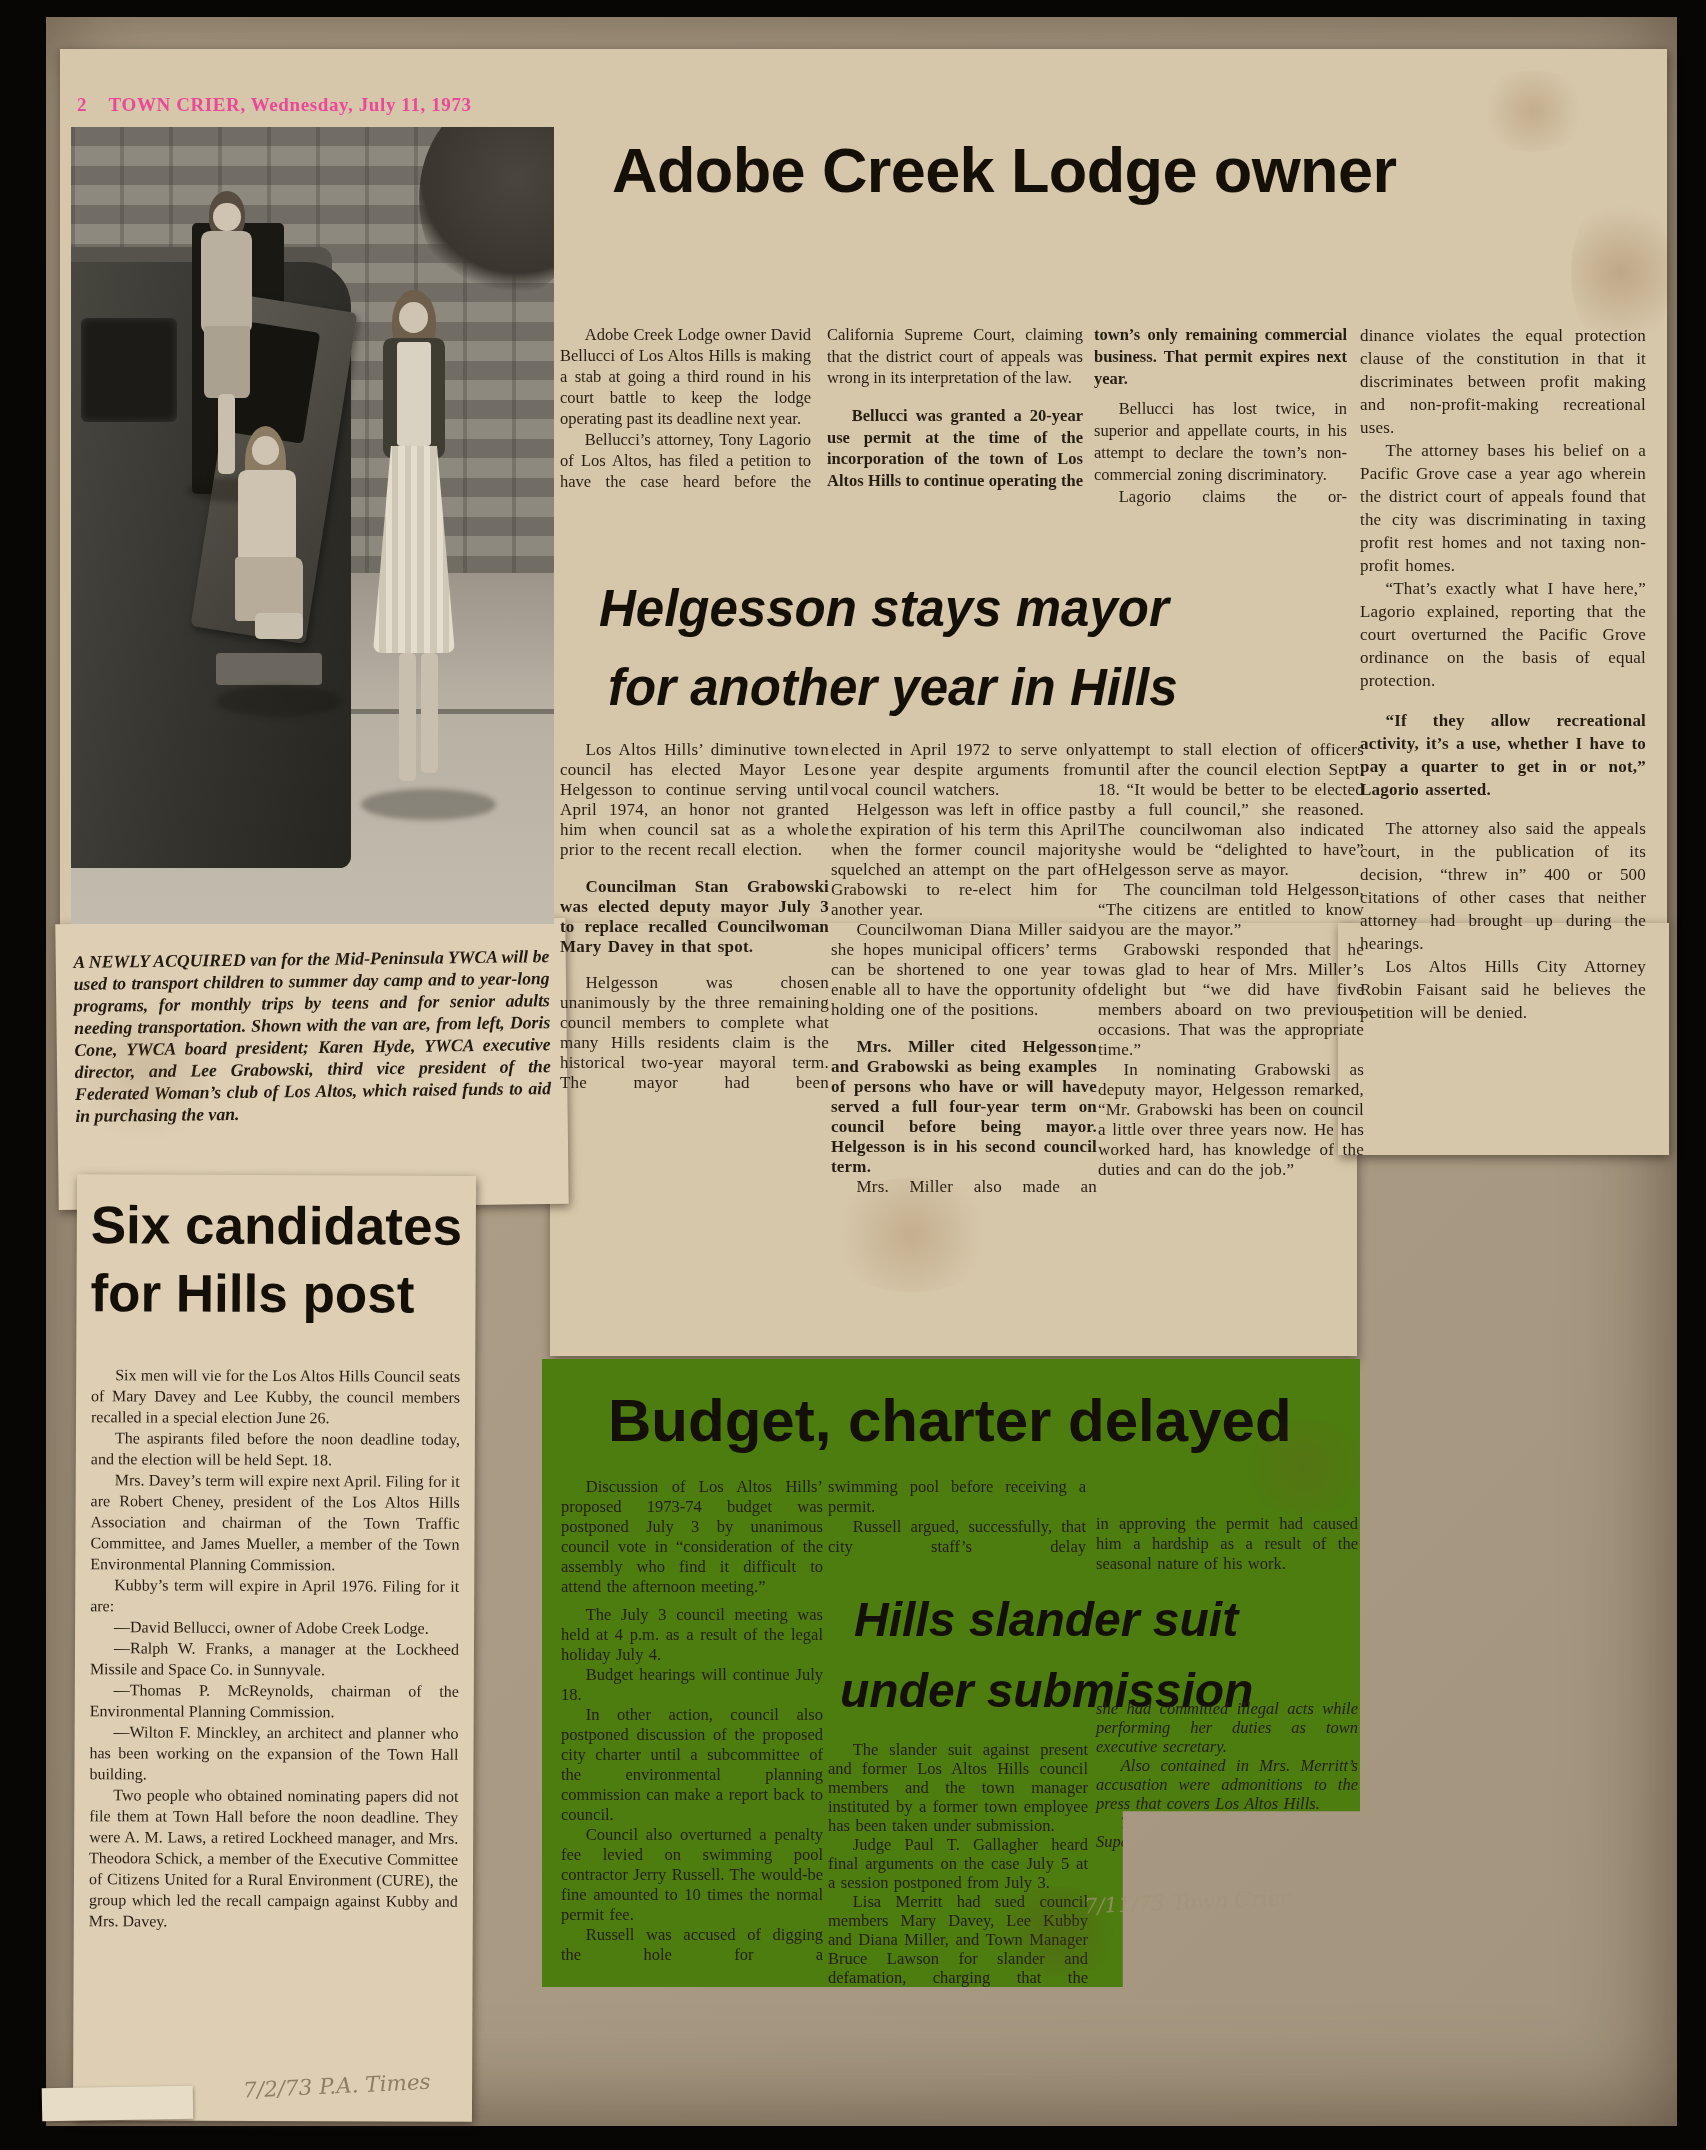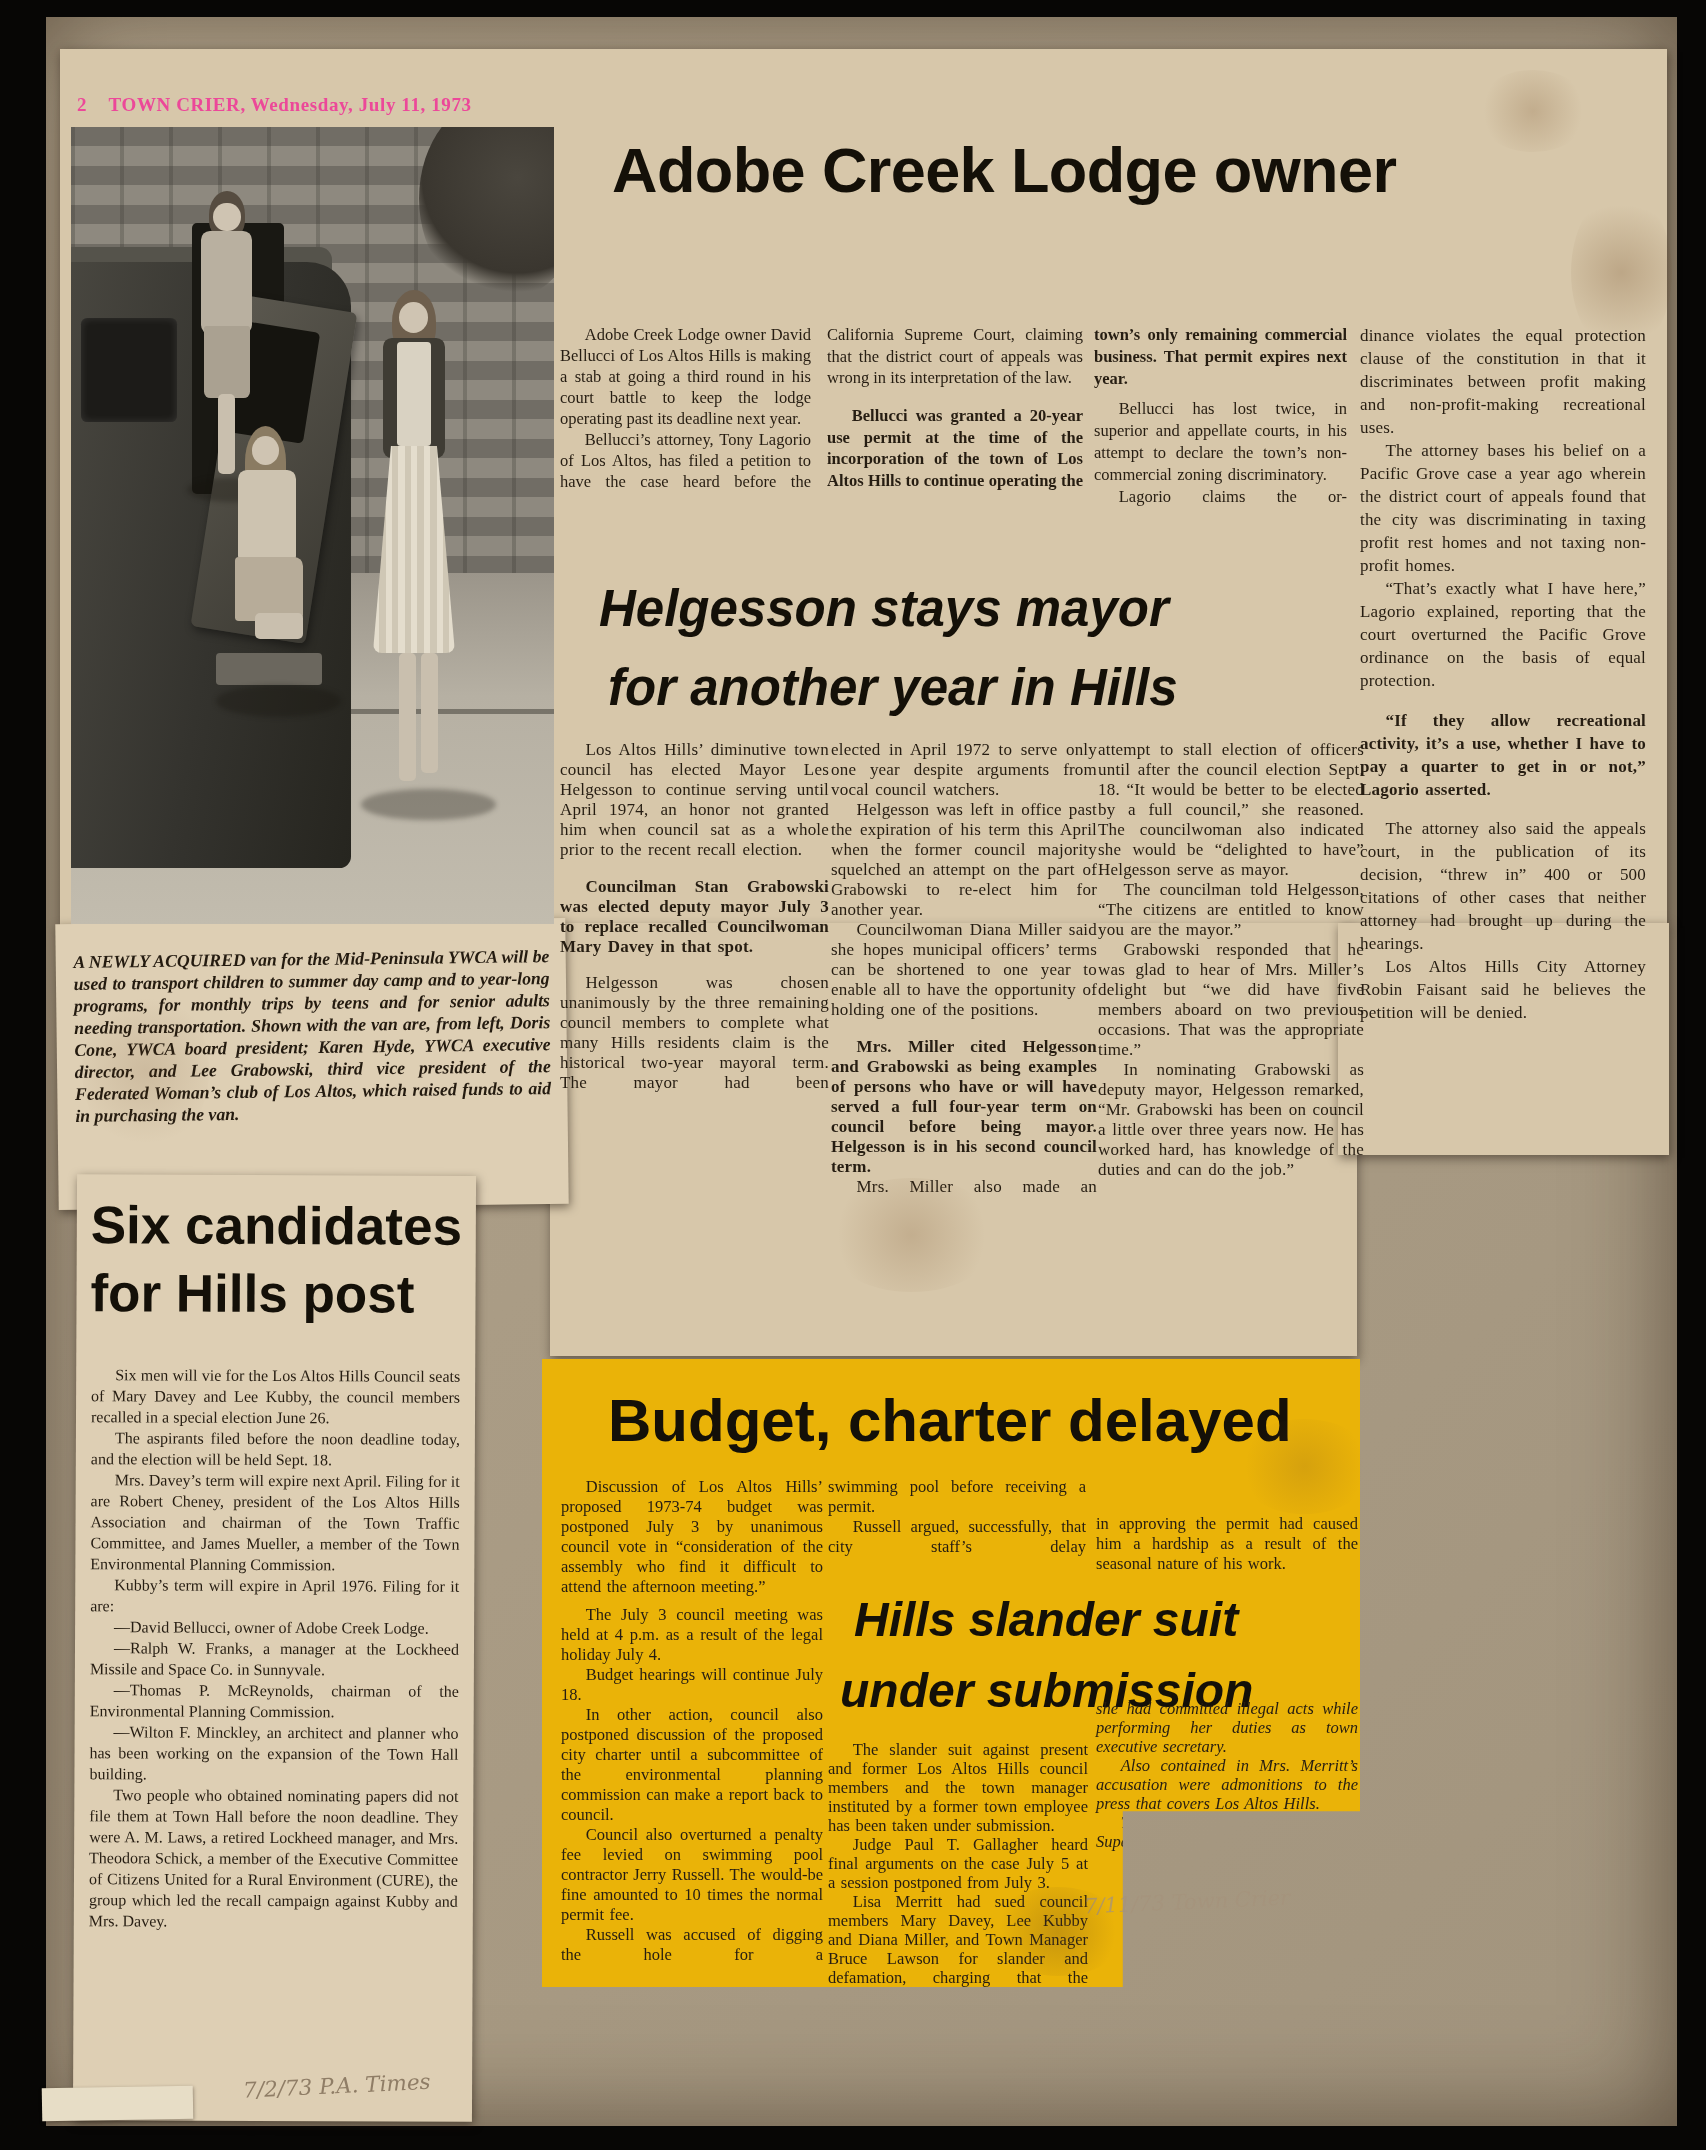--- a/index.html
+++ b/index.html
@@ -94,21 +94,21 @@
       <p>—Ralph W. Franks, a manager at the Lockheed Missile and Space Co. in Sunnyvale.</p>
       <p>—Thomas P. McReynolds, chairman of the Environmental Planning Commission.</p>
       <p>—Wilton F. Minckley, an architect and planner who has been working on the expansion of the Town Hall building.</p>
       <p>Two people who obtained nominating papers did not file them at Town Hall before the noon deadline. They were A. M. Laws, a retired Lockheed manager, and Mrs. Theodora Schick, a member of the Executive Committee of Citizens United for a Rural Environment (CURE), the group which led the recall campaign against Kubby and Mrs. Davey.</p>
     </div>
     <div class="handwrite" style="left:170px;top:898px;font-size:21.5px;transform:rotate(-3deg);color:#8f7d66;">7/2/73  P.A. Times</div>
   </div>
 
   <div class="clip" style="left:542px;top:1359px;width:818px;height:628px;box-shadow:none;
               filter:drop-shadow(1.9px 3.8px 7.6px rgba(25,16,8,.5));
-              clip-path:polygon(0 0,100% 0,100% 72%,71% 72%,71% 100%,0 100%);background:#eab308;">
+              clip-path:polygon(0 0,100% 0,100% 72%,71% 72%,71% 100%,0 100%);background:#4d7c0f;">
     <div class="hl-sans" style="left:66px;top:26.6px;font-size:60px;">Budget, charter delayed</div>
     <div class="col c-bud" style="left:19px;top:118px;width:262px;">
       <p>Discussion of Los Altos Hills’ proposed 1973-74 budget was postponed July 3 by unanimous council vote in “consideration of the assembly who find it difficult to attend the afternoon meeting.”</p>
       <p class="gap-sm">The July 3 council meeting was held at 4 p.m. as a result of the legal holiday July 4.</p>
       <p>Budget hearings will continue July 18.</p>
       <p>In other action, council also postponed discussion of the proposed city charter until a subcommittee of the environmental planning commission can make a report back to council.</p>
       <p>Council also overturned a penalty fee levied on swimming pool contractor Jerry Russell. The would-be fine amounted to 10 times the normal permit fee.</p>
       <p class="runon">Russell was accused of digging the hole for a</p>
     </div>
     <div class="col c-bud" style="left:286px;top:118px;width:258px;">

